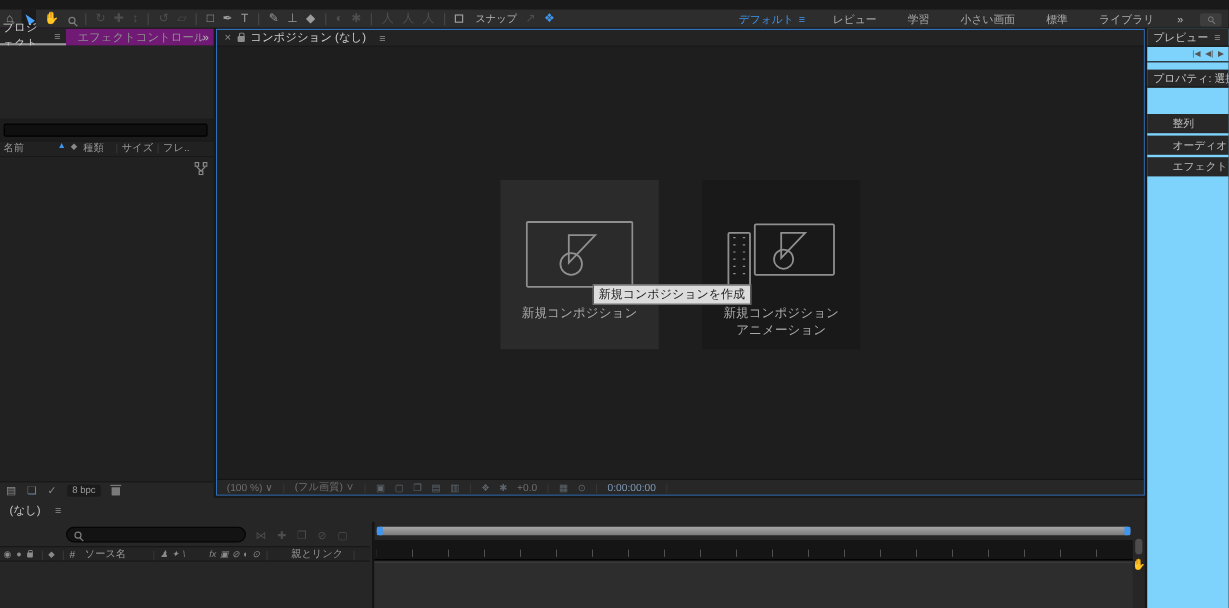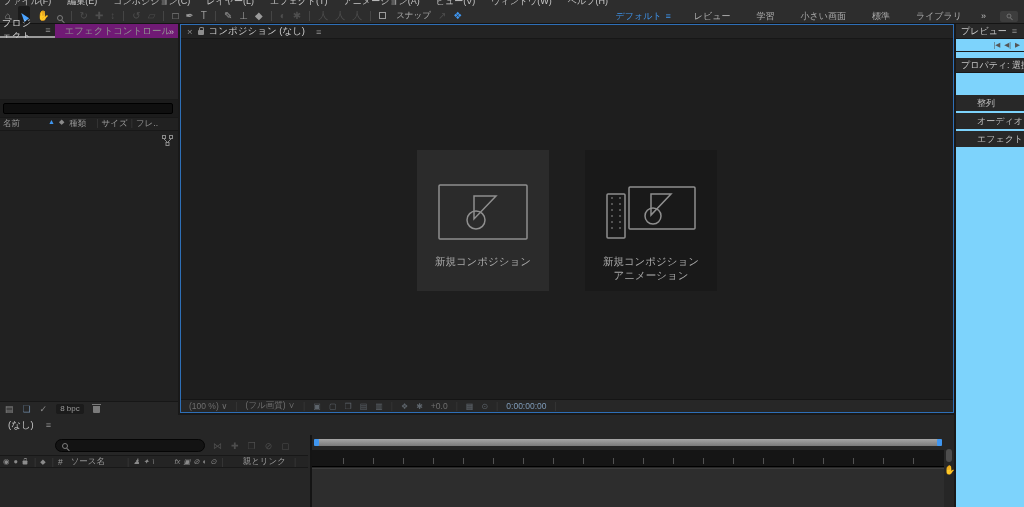--- a/index.html
+++ b/index.html
@@ -150,33 +150,20 @@
 
   .sort-asc { color:#3f96f0; font-size:7px; }
   .tag-ic { font-size:7px; color:#8a8a8a; }
   svg .ln { stroke:#8f8f8f; stroke-width:1.5; fill:none; }
 </style>
 </head>
 <body>
 
 <div id="app">
 
-  <div id="menubar" class="abs">
-    <div class="row">
-      <span>ファイル(F)</span>
-      <span>編集(E)</span>
-      <span>コンポジション(C)</span>
-      <span>レイヤー(L)</span>
-      <span>エフェクト(T)</span>
-      <span>アニメーション(A)</span>
-      <span>ビュー(V)</span>
-      <span>ウィンドウ(W)</span>
-      <span>ヘルプ(H)</span>
-    </div>
-  </div>
 
   <div id="toolbar" class="abs">
     <div class="tools">
       <span class="ti">⌂</span>
       <span class="sel-wrap"><span class="sel-arrow"></span></span>
       <span class="ti">✋</span>
       <span><span class="mag"></span></span>
       <span class="tsep"></span>
       <span class="ti dim">↻</span>
       <span class="ti dim">✚</span>
@@ -286,20 +273,21 @@
           <path d="M8 14h2M16 14h2M8 20h2M16 20h2M8 26h2M16 26h2M8 32h2M16 32h2M8 38h2M16 38h2M8 44h2M16 44h2" stroke="#8f8f8f" fill="none"></path>
           <polygon class="ln" points="48,10 68,10 48,31"></polygon>
           <circle class="ln" cx="50" cy="32" r="8"></circle>
         </svg>
         <div class="tile-label">
           <div>新規コンポジション</div>
           <div>アニメーション</div>
         </div>
       </div>
 
+      <div id="tooltip">新規コンポジションを作成</div>
     </div>
     <div id="comp-footer">
       <span><span>(100 %)</span> <span>∨</span></span>
       <span class="fsep">|</span>
       <span><span>(フル画質)</span> <span>∨</span></span>
       <span class="fsep">|</span>
       <span class="fi">▣</span>
       <span class="fi">▢</span>
       <span class="fi">❐</span>
       <span class="fi">▤</span>

